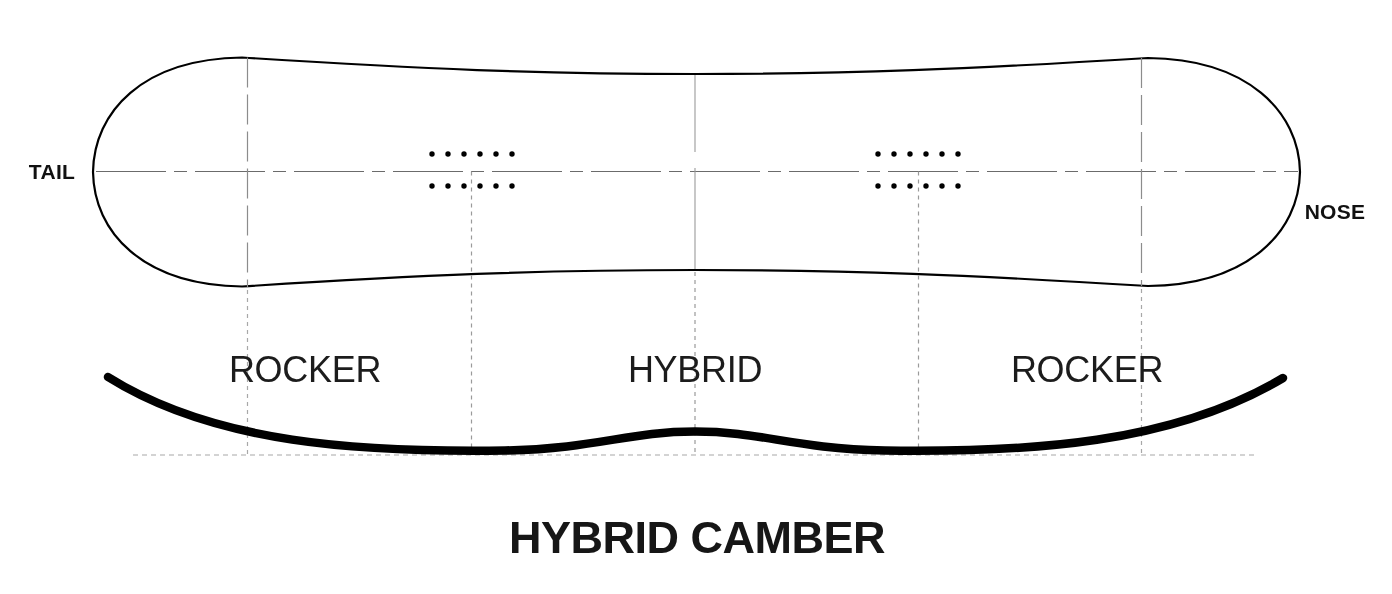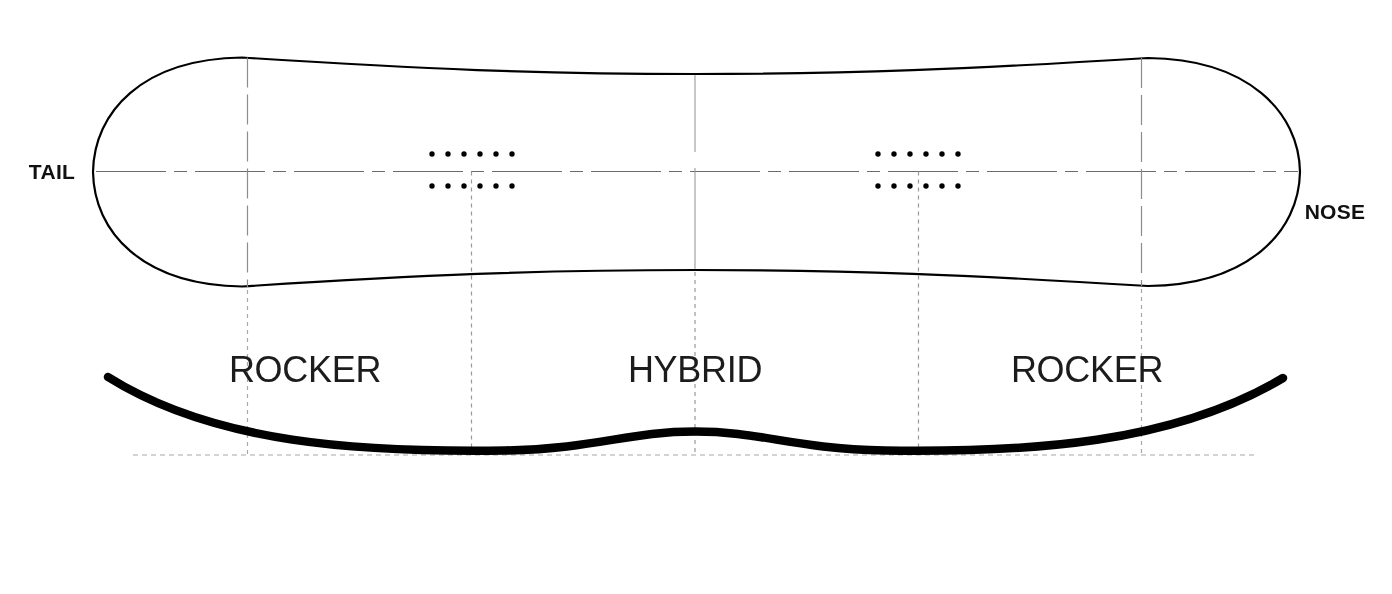--- a/index.html
+++ b/index.html
@@ -114,13 +114,14 @@
   <div class="label end-label" style="left:52px; top:172px;">TAIL</div>
 
   <div class="label end-label" style="left:1335px; top:172px;margin-top:40px;">NOSE</div>
 
   <div class="label zone-label" style="left:305px; top:370px;">ROCKER</div>
 
   <div class="label zone-label" style="left:695px; top:370px;">HYBRID</div>
 
   <div class="label zone-label" style="left:1087px; top:370px;">ROCKER</div>
 
+  <div class="label title-label" style="left:697px; top:538px;">HYBRID CAMBER</div>
 </div>
 
 </body></html>

